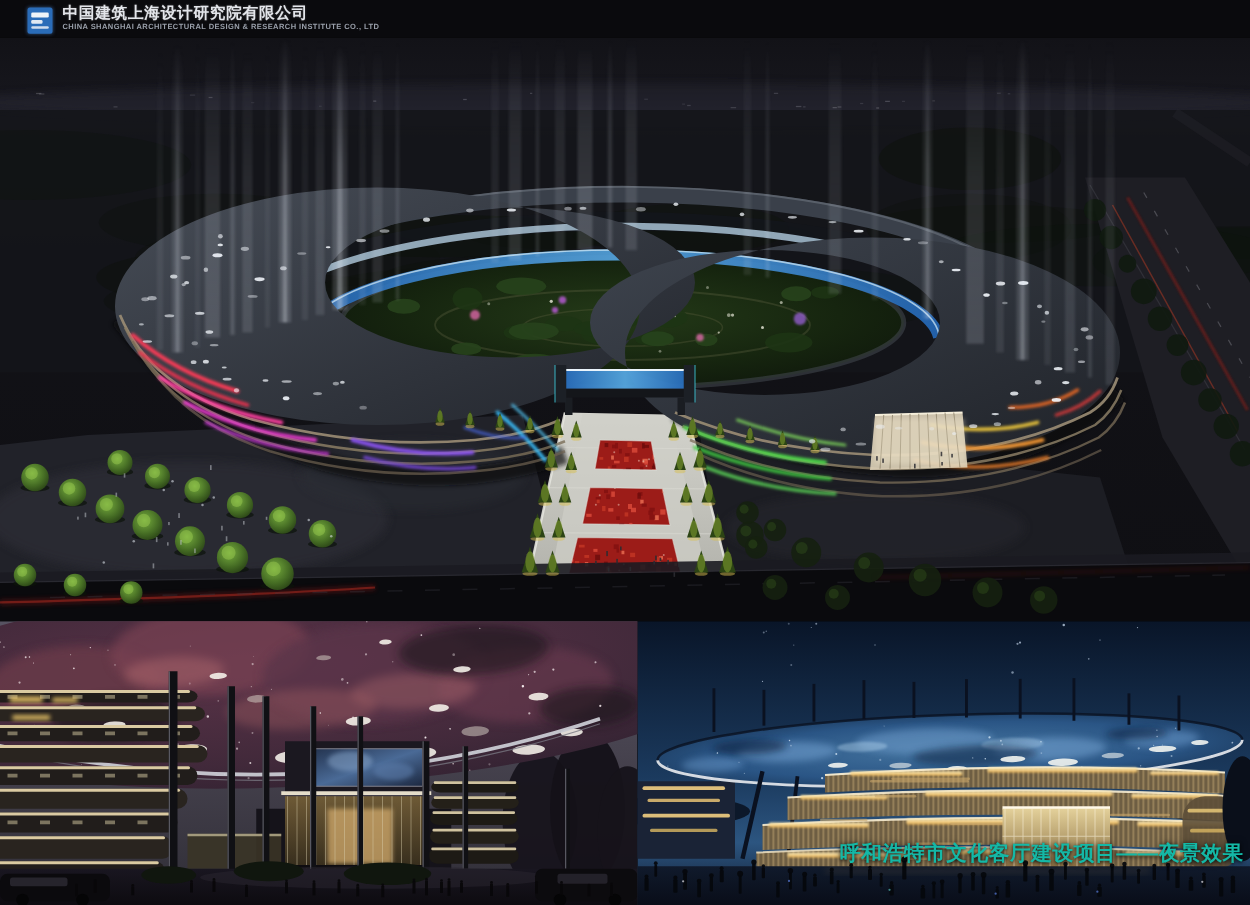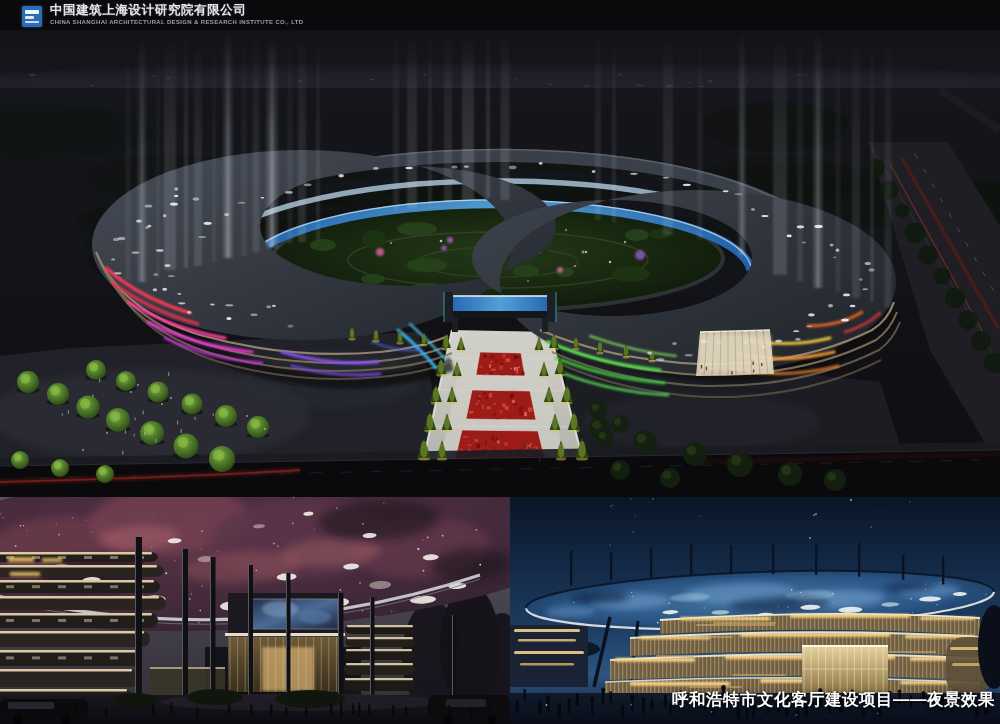--- a/index.html
+++ b/index.html
@@ -13,21 +13,21 @@
   .logo .m3{position:absolute;left:3px;top:15px;width:14px;height:2px;background:#cfdcec;border-radius:1px;}
   .titles{position:absolute;left:50px;top:3px;}
   .cn{font-size:12.5px;font-weight:700;color:#e3e5ea;letter-spacing:.6px;line-height:14px;
       text-shadow:0 0 2px rgba(255,255,255,.25);}
   .en{font-size:6px;font-weight:700;color:#9aa0ab;letter-spacing:.35px;line-height:8px;margin-top:1px;}
   .render{position:absolute;display:block;margin:0;padding:0;}
   .render svg{display:block;}
   .r-main{left:0;top:30px;width:1000px;height:467px;}
   .r-bl{left:0;top:497px;width:510px;height:227px;}
   .r-br{left:510px;top:497px;width:490px;height:227px;}
-  .caption{position:absolute;right:5px;bottom:13px;font-size:16.5px;font-weight:700;color:#ffffff;
+  .caption{position:absolute;right:5px;bottom:30px;font-size:16.5px;font-weight:700;color:#14b8a6;
            letter-spacing:.5px;text-shadow:0 1px 3px rgba(0,0,0,.85),0 0 6px rgba(0,0,0,.5);white-space:nowrap;padding-left:22px;}
 </style>
 </head>
 <body>
 
 <div class="board">
 
   <div class="header">
     <div class="logo">
       <div class="m1"></div>

